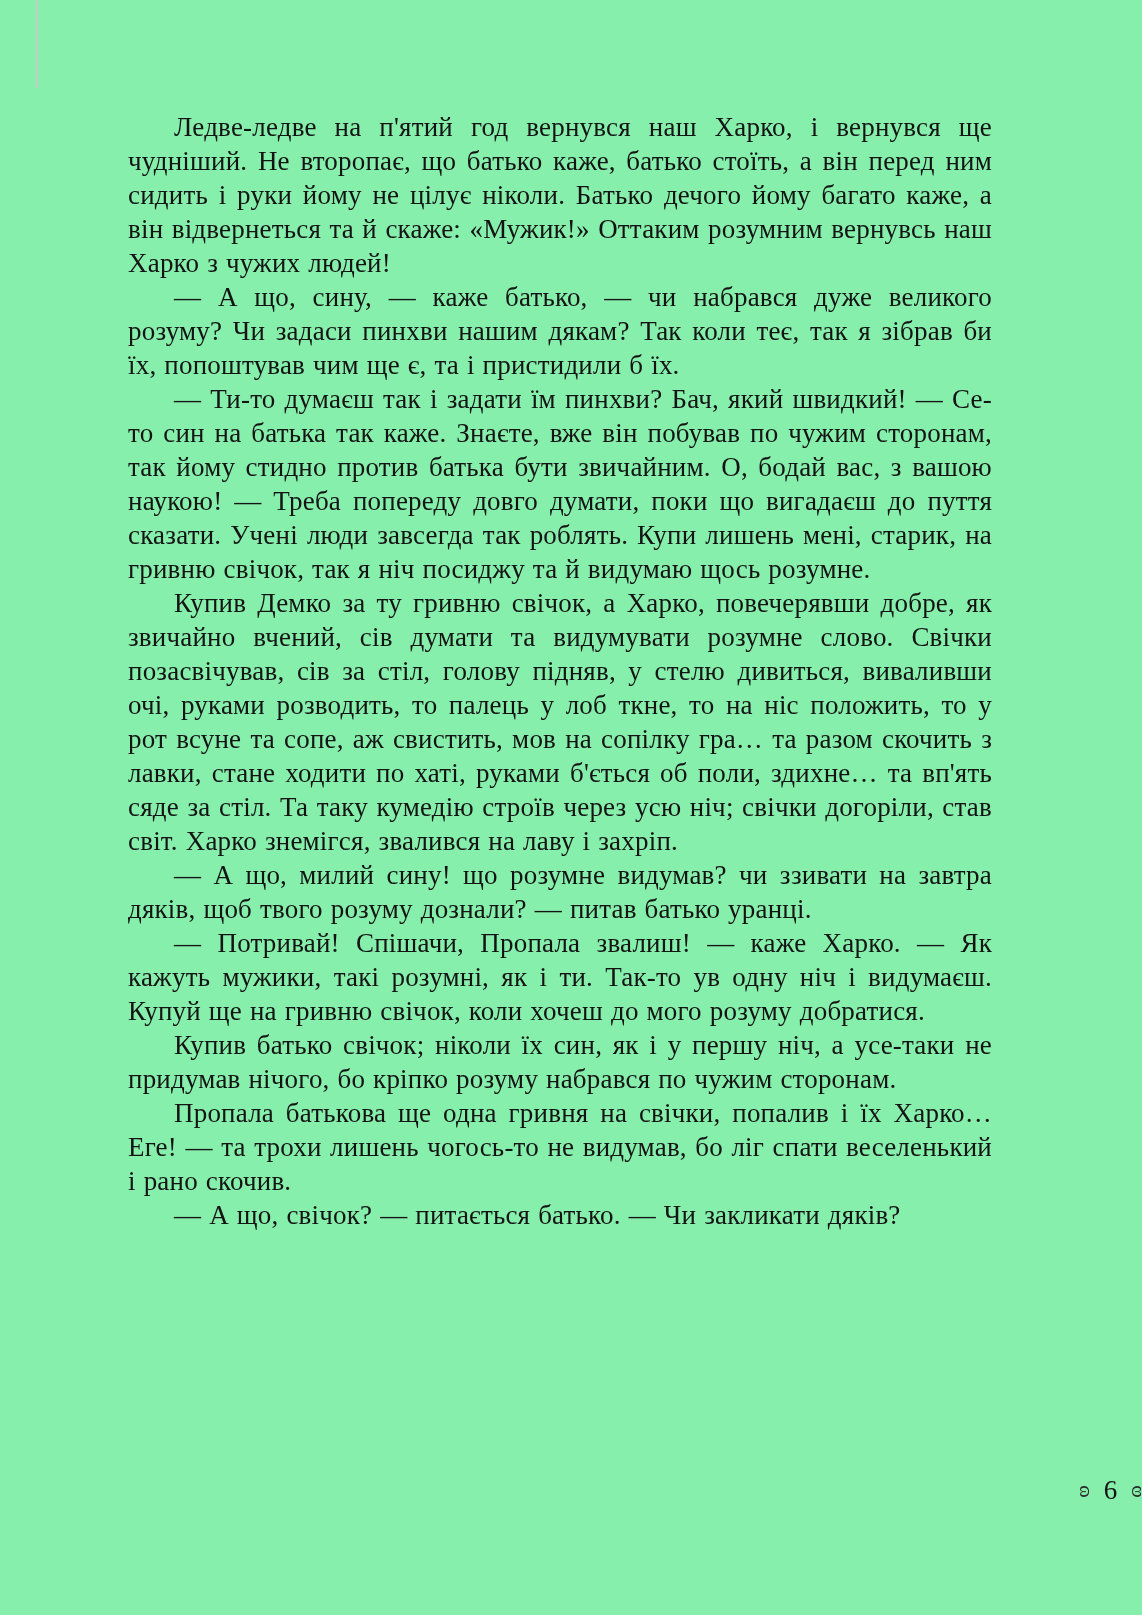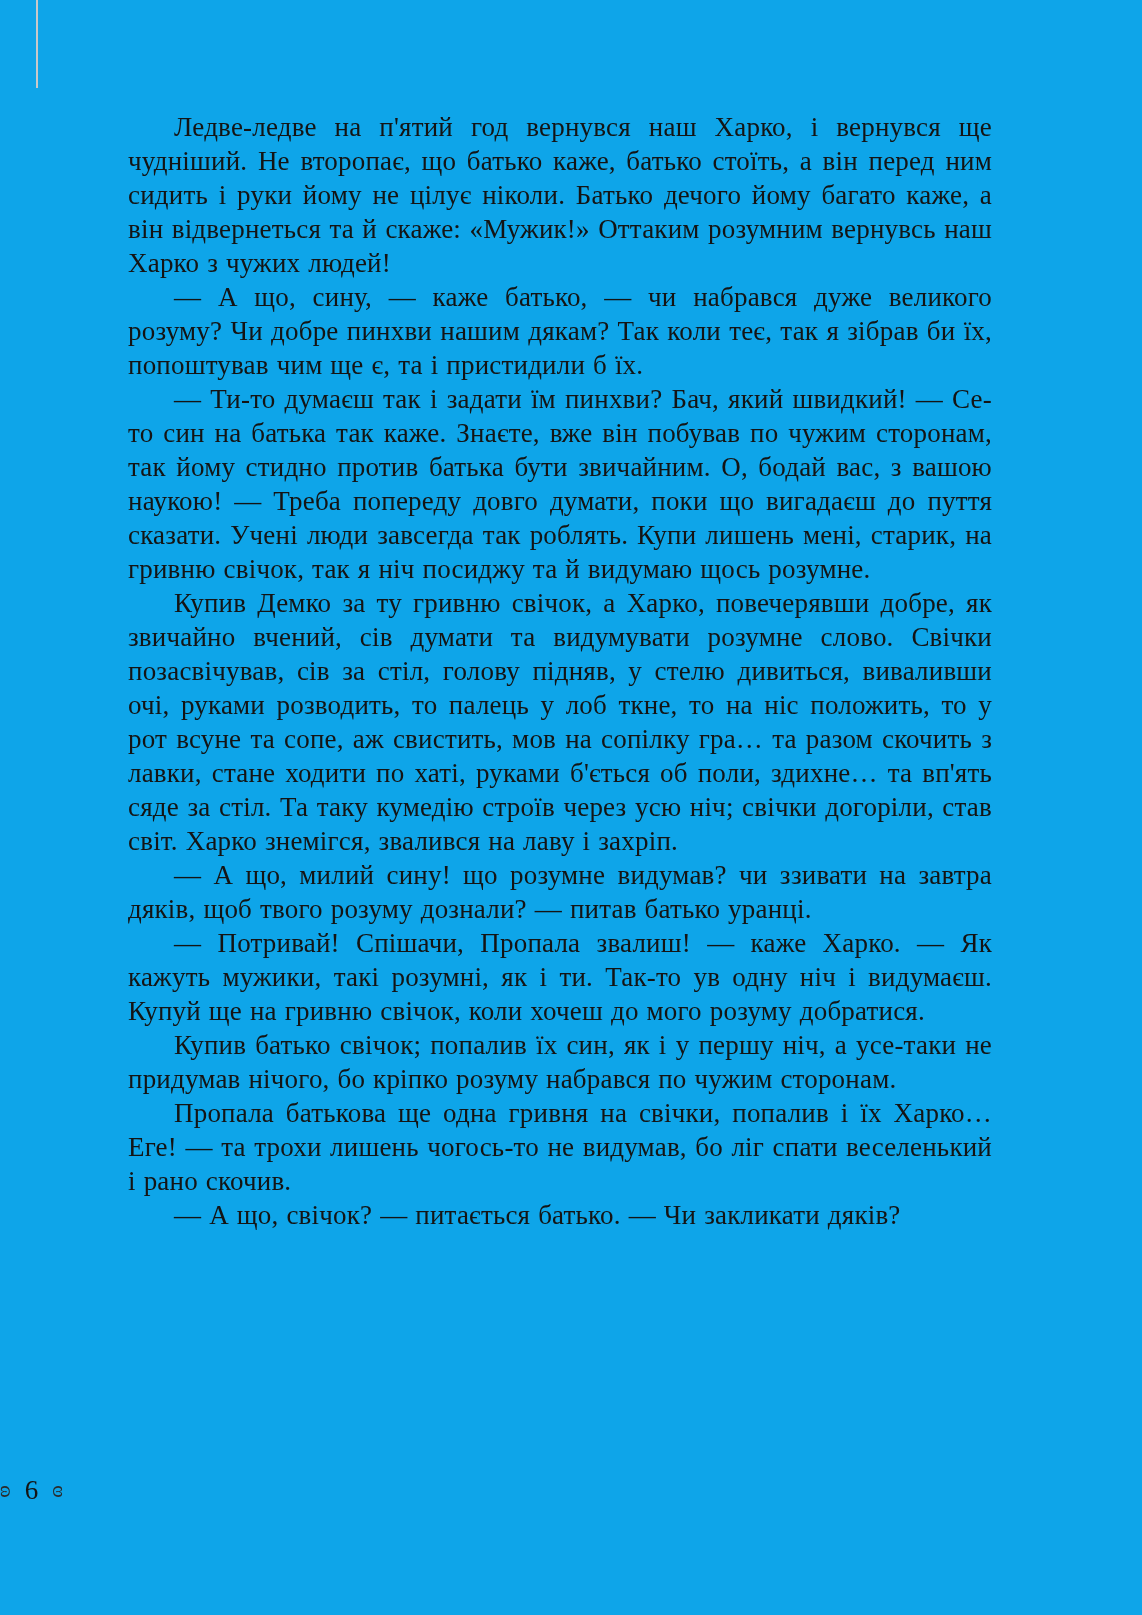--- a/index.html
+++ b/index.html
@@ -4,21 +4,21 @@
 <style>
   html, body {
     margin: 0;
     padding: 0;
     background: #ffffff;
   }
   .page {
     position: relative;
     width: 1142px;
     height: 1615px;
-    background: #0ea5e9;
+    background: #86efac;
     overflow: hidden;
     font-family: "Liberation Serif", "DejaVu Serif", serif;
     color: #141414;
   }
   .scan-artifact {
     position: absolute;
     left: 36px;
     top: 0;
     width: 2px;
     height: 88px;
@@ -37,21 +37,21 @@
     text-align: justify;
     text-indent: 46px;
     letter-spacing: 0.2px;
     word-spacing: 1px;
   }
   .footer {
     position: absolute;
     left: 0;
     top: 1475px;
     width: 100%;
-    text-align: left;
+    text-align: right;
     font-size: 27px;
     color: #141414;
   }
   .footer .ornament {
     font-size: 24px;
     position: relative;
     top: -2px;
     color: #2a2a2a;
   }
   .footer .page-num {
@@ -61,26 +61,26 @@
 </style>
 </head>
 <body>
 
 <div class="page">
 
   <div class="scan-artifact"></div>
 
   <div class="text-block">
     <p>Ледве-ледве на п'ятий год вернувся наш Харко, і вернувся ще чудніший. Не второпає, що батько каже, батько стоїть, а він перед ним сидить і руки йому не цілує ніколи. Батько дечого йому багато каже, а він відвернеться та й скаже: «Мужик!» Оттаким розумним вернувсь наш Харко з чужих людей!</p>
-    <p>— А що, сину, — каже батько, — чи набрався дуже великого розуму? Чи добре пинхви нашим дякам? Так коли теє, так я зібрав би їх, попоштував чим ще є, та і пристидили б їх.</p>
+    <p>— А що, сину, — каже батько, — чи набрався дуже великого розуму? Чи задаси пинхви нашим дякам? Так коли теє, так я зібрав би їх, попоштував чим ще є, та і пристидили б їх.</p>
     <p>— Ти-то думаєш так і задати їм пинхви? Бач, який швидкий! — Се-то син на батька так каже. Знаєте, вже він побував по чужим сторонам, так йому стидно против батька бути звичайним. О, бодай вас, з вашою наукою! — Треба попереду довго думати, поки що вигадаєш до пуття сказати. Учені люди завсегда так роблять. Купи лишень мені, старик, на гривню свічок, так я ніч посиджу та й видумаю щось розумне.</p>
     <p>Купив Демко за ту гривню свічок, а Харко, повечерявши добре, як звичайно вчений, сів думати та видумувати розумне слово. Свічки позасвічував, сів за стіл, голову підняв, у стелю дивиться, виваливши очі, руками розводить, то палець у лоб ткне, то на ніс положить, то у рот всуне та сопе, аж свистить, мов на сопілку гра… та разом скочить з лавки, стане ходити по хаті, руками б'ється об поли, здихне… та вп'ять сяде за стіл. Та таку кумедію строїв через усю ніч; свічки догоріли, став світ. Харко знемігся, звалився на лаву і захріп.</p>
     <p>— А що, милий сину! що розумне видумав? чи ззивати на завтра дяків, щоб твого розуму дознали? — питав батько уранці.</p>
     <p>— Потривай! Спішачи, Пропала звалиш! — каже Харко. — Як кажуть мужики, такі розумні, як і ти. Так-то ув одну ніч і видумаєш. Купуй ще на гривню свічок, коли хочеш до мого розуму добратися.</p>
-    <p>Купив батько свічок; попалив їх син, як і у першу ніч, а усе-таки не придумав нічого, бо кріпко розуму набрався по чужим сторонам.</p>
+    <p>Купив батько свічок; ніколи їх син, як і у першу ніч, а усе-таки не придумав нічого, бо кріпко розуму набрався по чужим сторонам.</p>
     <p>Пропала батькова ще одна гривня на свічки, попалив і їх Харко… Еге! — та трохи лишень чогось-то не видумав, бо ліг спати веселенький і рано скочив.</p>
     <p>— А що, свічок? — питається батько. — Чи закликати дяків?</p>
   </div>
 
   <div class="footer">
     <span class="ornament">ʚ</span><span class="page-num">6</span><span class="ornament">ɞ</span>
   </div>
 
 </div>
 

